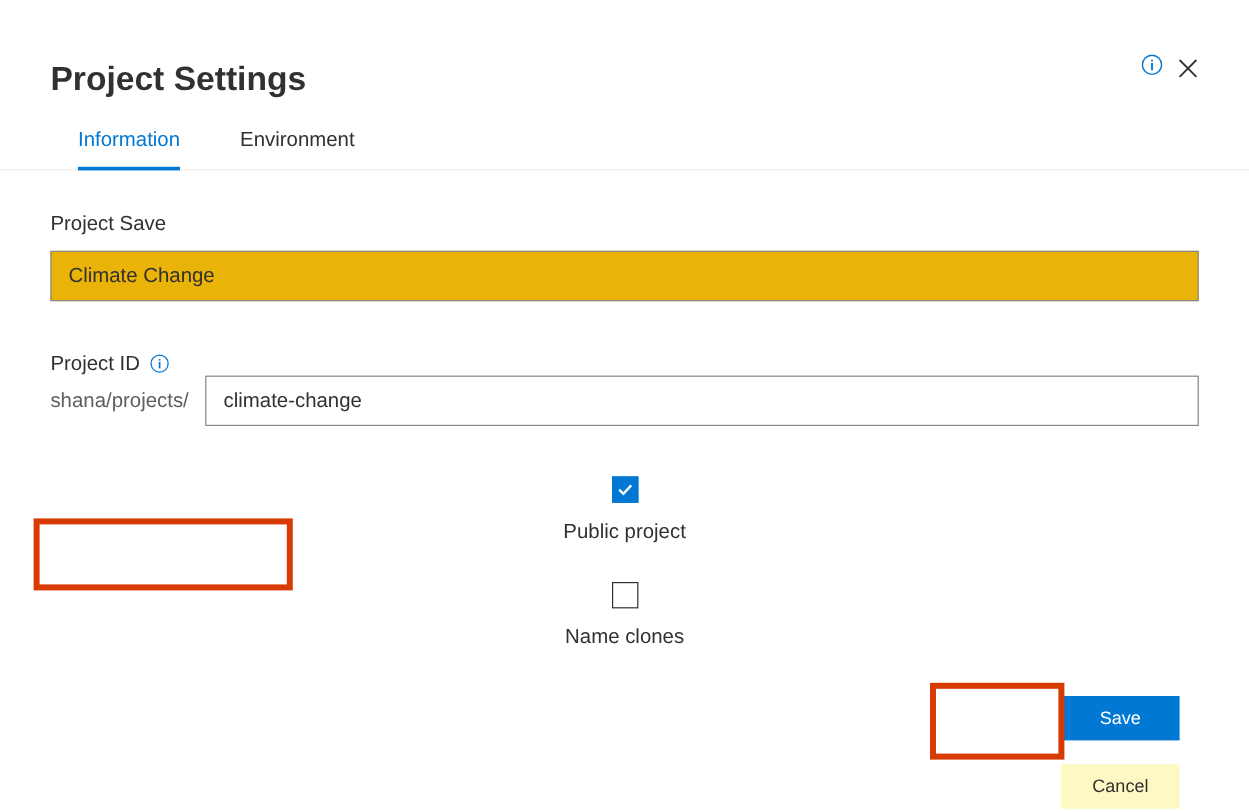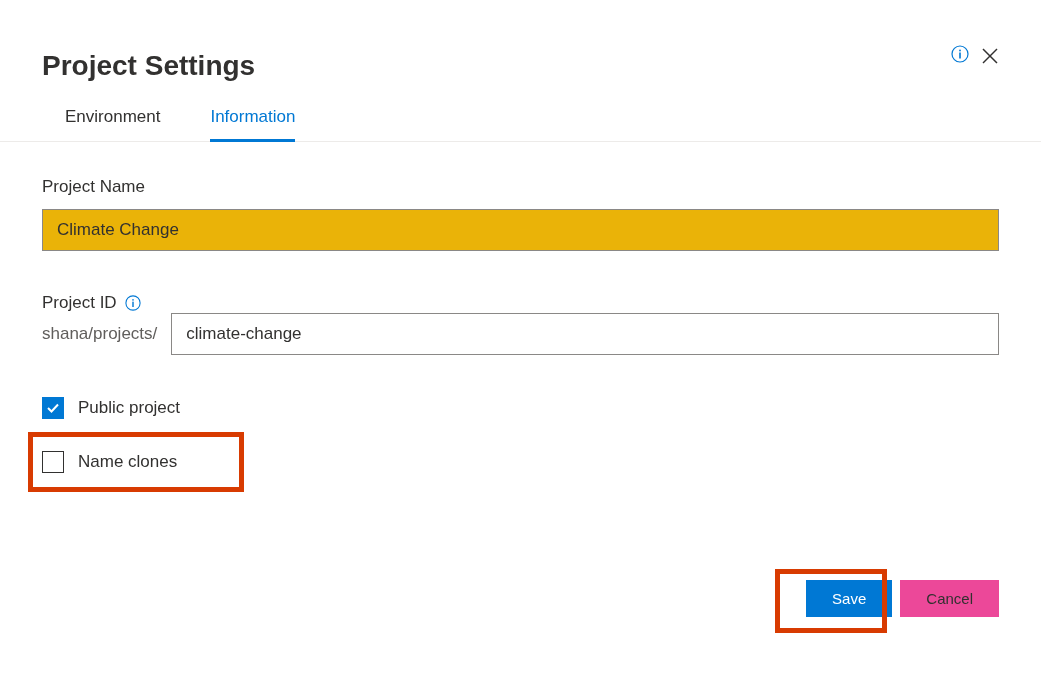--- a/index.html
+++ b/index.html
@@ -115,20 +115,21 @@
       color: #0078d4;
       cursor: pointer;
       display: inline-flex;
     }
     .checkbox-row {
       display: flex;
       align-items: center;
       gap: 14px;
       margin-bottom: 32px;
       padding-left: 0;
+      flex-direction: column;
     }
     .checkbox {
       width: 22px;
       height: 22px;
       border: 1px solid #323130;
       cursor: pointer;
       display: flex;
       align-items: center;
       justify-content: center;
       flex-shrink: 0;
@@ -158,38 +159,39 @@
       height: 60px;
     }
     .highlight-save {
       left: 775px;
       top: 569px;
       width: 112px;
       height: 64px;
     }
     .buttons-row {
       position: absolute;
-      right: 42px;
+      right: 58px;
       top: 580px;
       display: flex;
-      gap: 8px;
+      gap: 20px;
+      flex-direction: column;
     }
     .btn {
       padding: 10px 26px;
       font-size: 15px;
       font-family: inherit;
       border: none;
       cursor: pointer;
     }
     .btn-primary {
       background: #0078d4;
       color: #fff;
     }
     .btn-secondary {
-      background: #ec4899;
+      background: #fef9c3;
       color: #323130;
     }
     .project-id-group {
       margin-bottom: 42px;
     }
     .project-id-label-row {
       margin-bottom: 0;
     }
   </style>
 </head>
@@ -209,27 +211,27 @@
       <span class="close-icon">
         <svg width="18" height="18" viewBox="0 0 18 18">
           <line x1="2" y1="2" x2="16" y2="16" stroke="#323130" stroke-width="1.5"></line>
           <line x1="16" y1="2" x2="2" y2="16" stroke="#323130" stroke-width="1.5"></line>
         </svg>
       </span>
     </div>
   </div>
 
   <div class="tabs">
+    <div class="tab active">Information</div>
     <div class="tab inactive">Environment</div>
-    <div class="tab active">Information</div>
   </div>
 
   <div class="content">
     <div class="field-group">
-      <div class="field-label">Project Name</div>
+      <div class="field-label">Project Save</div>
       <input type="text" class="text-input" value="Climate Change" style="">
     </div>
 
     <div class="project-id-group">
       <div class="field-label project-id-label-row">
         <span>Project ID</span>
         <span class="info-icon-small">
           <svg width="16" height="16" viewBox="0 0 18 18" fill="none">
             <circle cx="9" cy="9" r="8" stroke="#0078d4" stroke-width="1.2"></circle>
             <circle cx="9" cy="5.5" r="0.9" fill="#0078d4"></circle>

